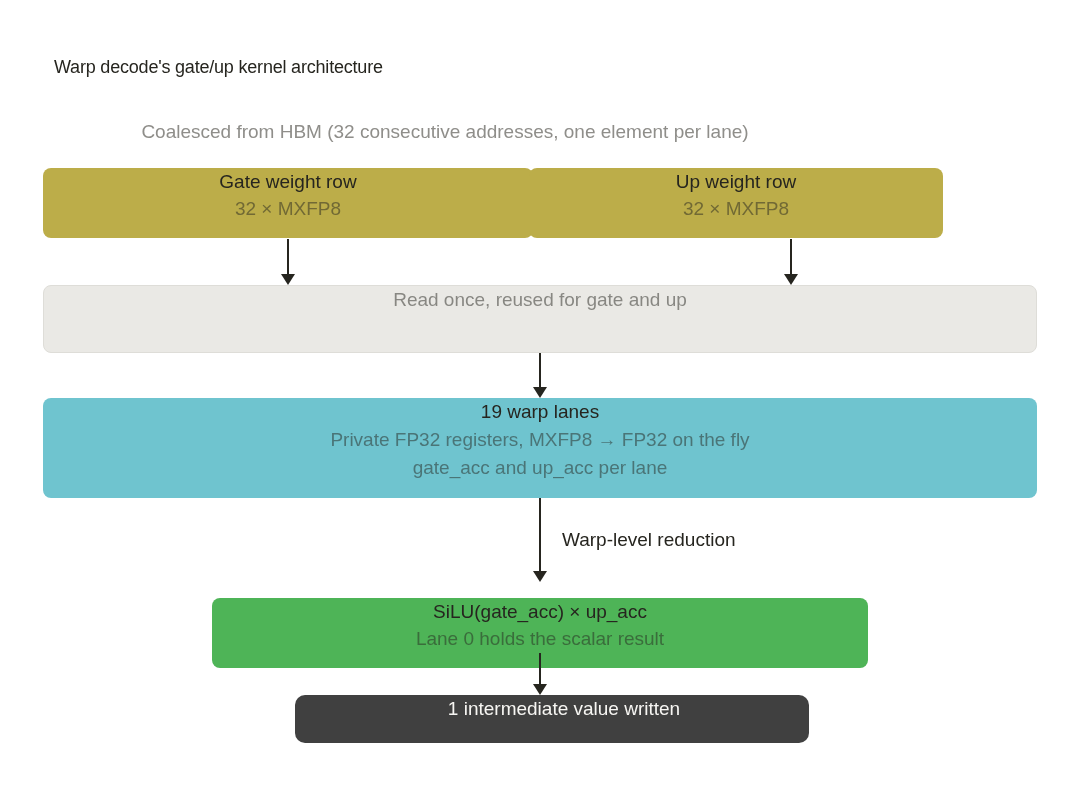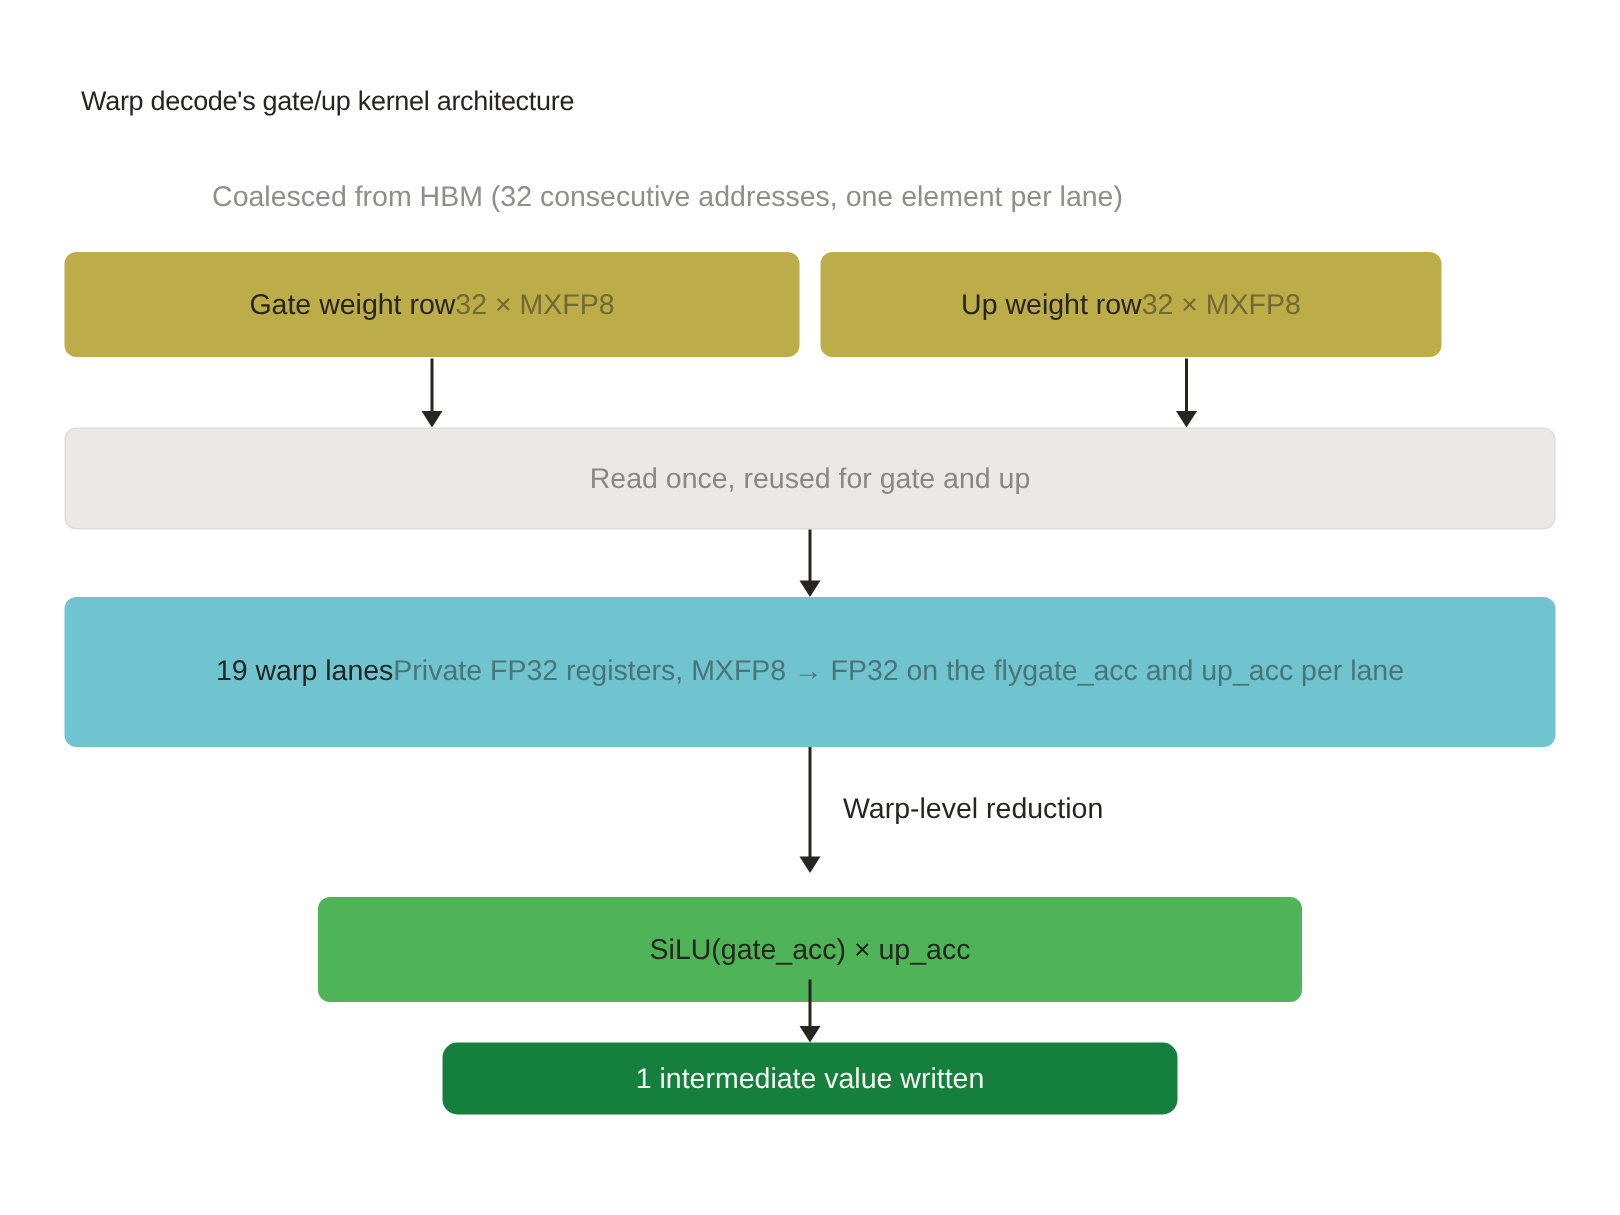--- a/index.html
+++ b/index.html
@@ -15,28 +15,28 @@
     position: absolute; left: 43px; top: 46px; margin: 11px;
     font-size: 18px; font-weight: 400; letter-spacing: -0.2px;
     color: #26251f;
   }
   .diagram-subtitle {
     position: absolute; left: 0; top: 121px; width: 890px;
     text-align: center; font-size: 19px; color: #8f8e8a;
   }
   .node {
     position: absolute; border-radius: 8px;
-    display: flex; flex-direction: row; justify-content: center; align-items: center;
+    display: flex; flex-direction: column; align-items: center;
     text-align: center;
   }
   .node-title { font-size: 19px; line-height: 27px; color: #26251f; }
   .node-sub   { font-size: 19px; line-height: 27px; color: rgba(38,37,31,0.5); }
   .lh28 { line-height: 28px; }
   #gate-box   { left: 43px;  top: 168px; width: 490px; height: 70px; }
-  #up-box     { left: 547px; top: 168px; width: 414px; height: 70px; }
+  #up-box     { left: 529px; top: 168px; width: 414px; height: 70px; }
   #input-box  { left: 43px;  top: 285px; width: 994px; height: 68px;
                 border: 1px solid #deddd8; box-sizing: border-box; }
   #lanes-box  { left: 43px;  top: 398px; width: 994px; height: 100px; }
   #silu-box   { left: 212px; top: 582px; width: 656px; height: 70px; margin-top: 16px; }
   #output-box { left: 295px; top: 695px; width: 490px; height: 48px; border-radius: 10px; }
   #output-box .node-title { color: #f7f6f3; }
   .arrow { position: absolute; width: 14px; }
   .arrow .shaft {
     position: absolute; left: 6px; top: 0; bottom: 9px; width: 2px; background: #26251f;
   }
@@ -100,24 +100,25 @@
 
   <div class="arrow" id="arrow-lanes">
     <div class="shaft"></div>
     <div class="head"></div>
   </div>
 
   <div class="edge-label">Warp-level reduction</div>
 
   <div class="node" id="silu-box" style="background: rgb(78, 180, 87);">
     <div class="node-title">SiLU(gate_acc) × up_acc</div>
+    <div class="node-sub">Lane 0 holds the scalar result</div>
   </div>
 
   <div class="arrow" id="arrow-silu">
     <div class="shaft"></div>
     <div class="head"></div>
   </div>
 
-  <div class="node" id="output-box" style="background: #15803d;">
+  <div class="node" id="output-box" style="background: #404040; padding-left: 24px;">
     <div class="node-title">1 intermediate value written</div>
   </div>
 
 </div>
 
 </body></html>

